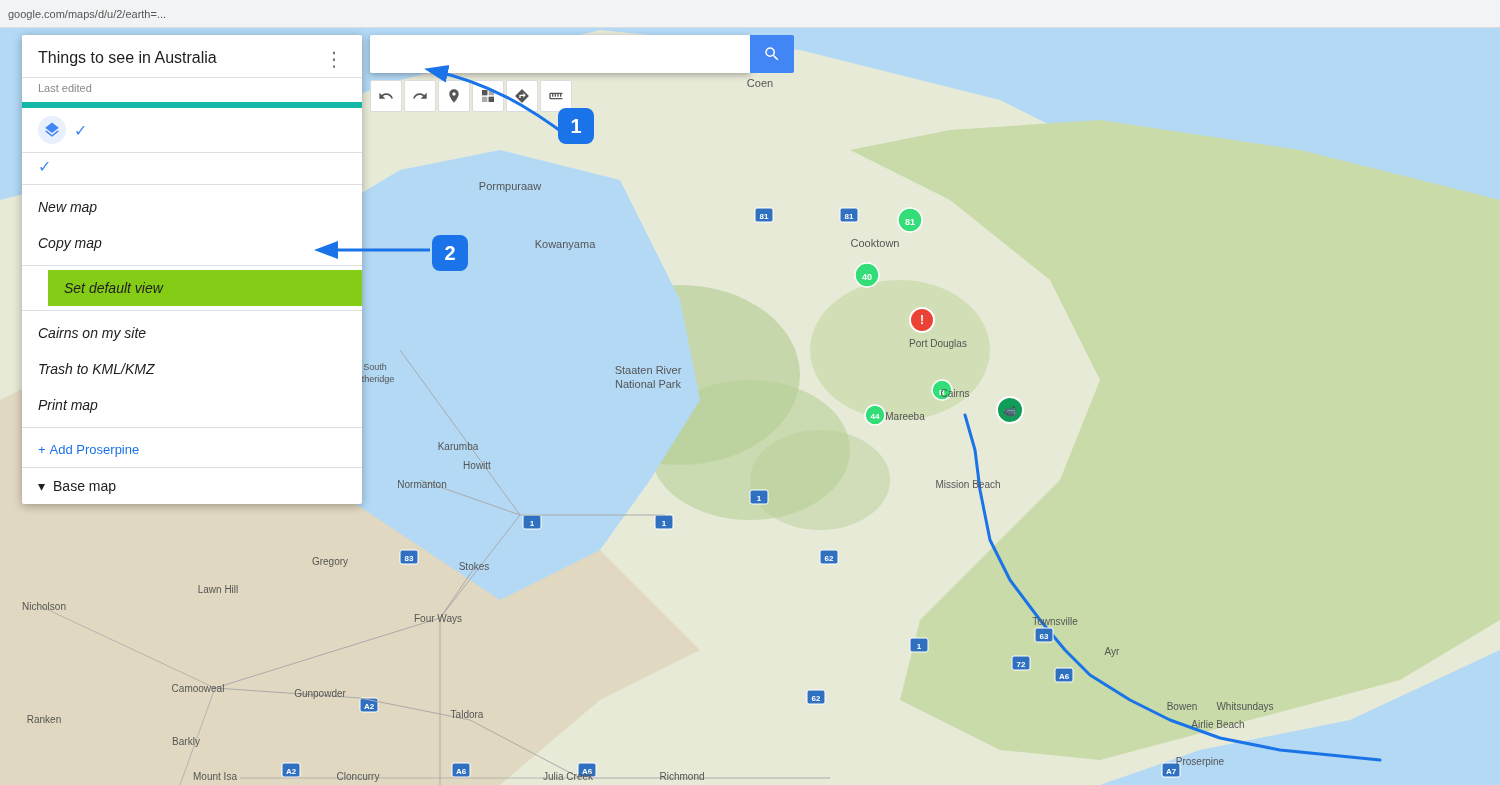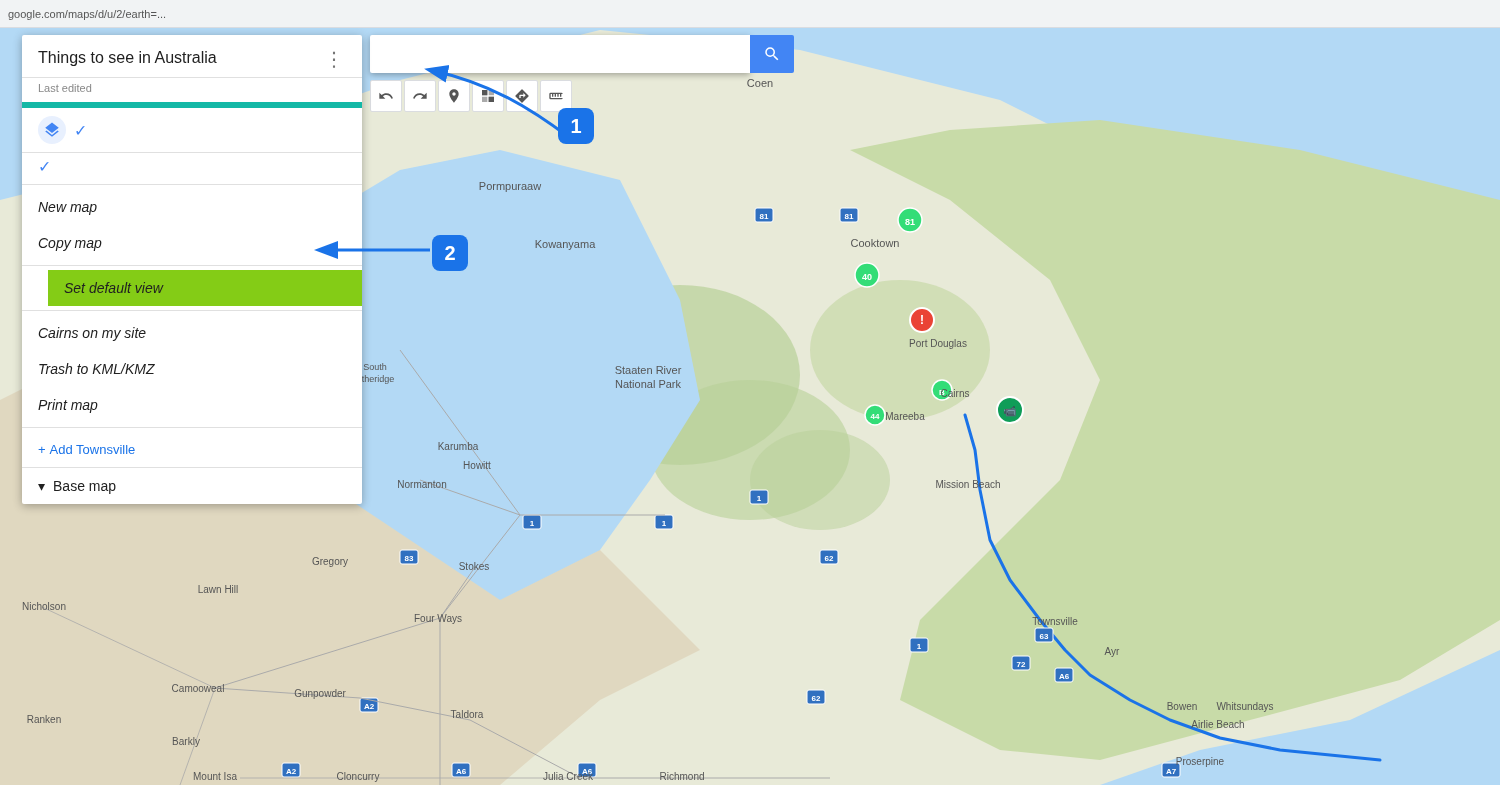--- a/index.html
+++ b/index.html
@@ -456,21 +456,21 @@
 
   <div class="menu-item">Cairns on my site</div>
   <div class="menu-item">Trash to KML/KMZ</div>
   <div class="menu-item">Print map</div>
 
   <div class="menu-divider"></div>
 
 
   <div id="add-destination">
     <span>+</span>
-    <span>Add Townsville</span>
+    <span>Add Proserpine</span>
   </div>
 
   <div id="base-map-section">
     <span>▾</span>
     <span>Base map</span>
   </div>
 </div>
 
 <div style="position:absolute; top:108px; left:558px; z-index:90;">
   <div class="badge">1</div>

